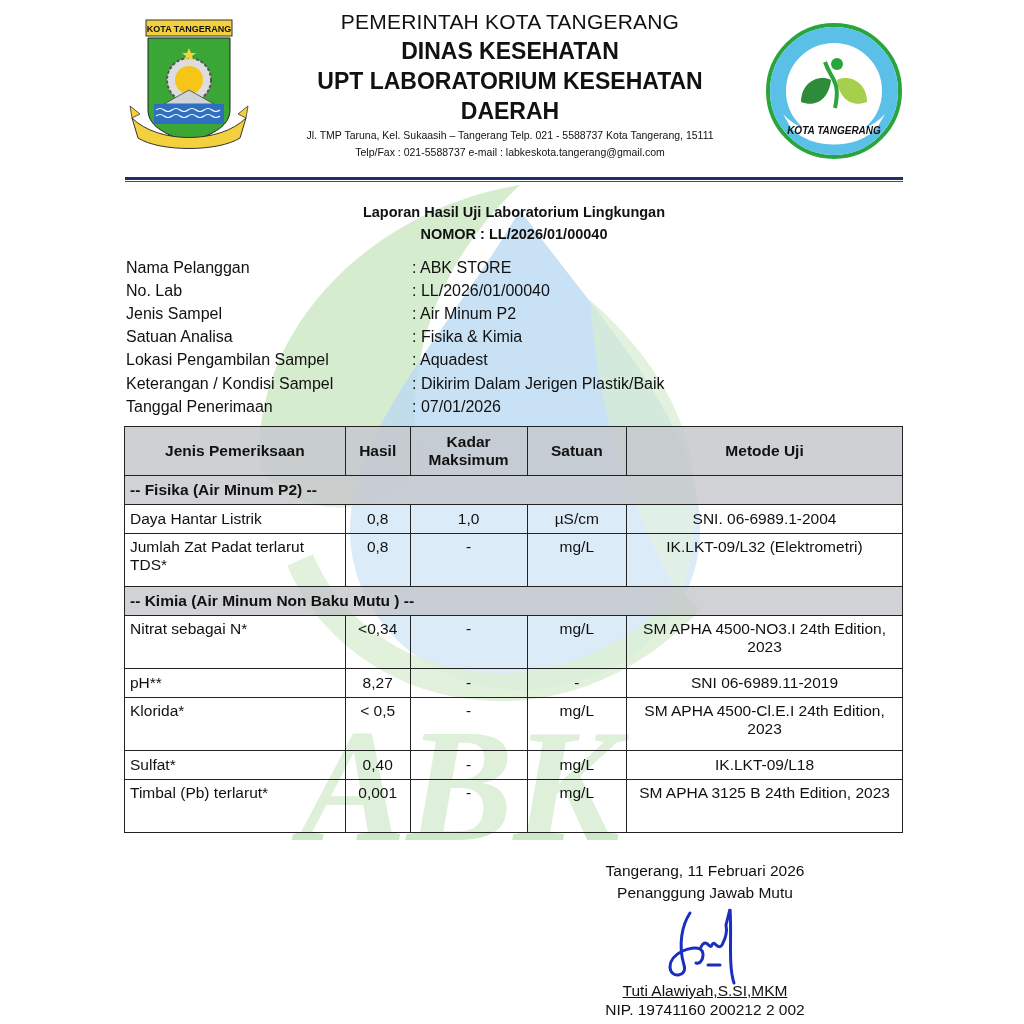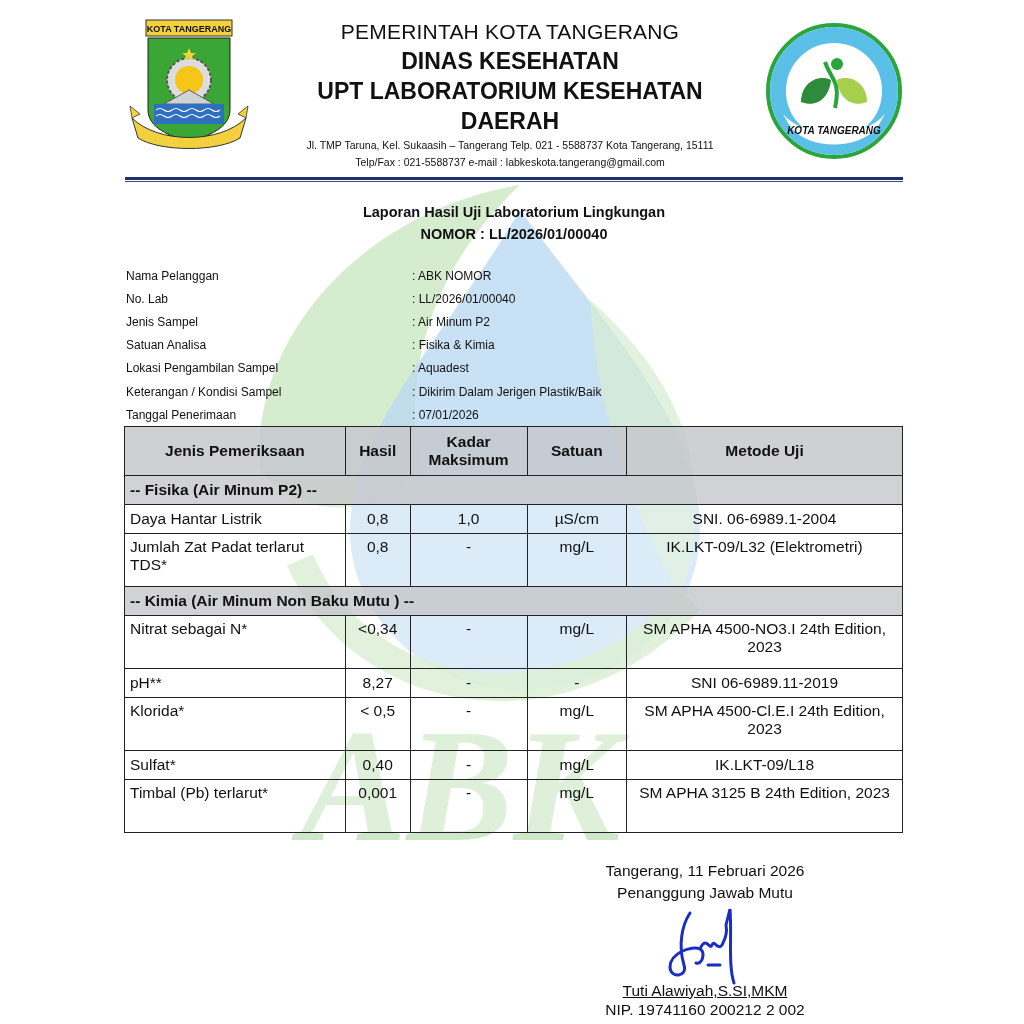--- a/index.html
+++ b/index.html
@@ -6,35 +6,35 @@
   body {
     width: 1024px; height: 1024px; position: relative; overflow: hidden;
     font-family: "Liberation Sans", sans-serif; color: #111;
   }
   .watermark { position: absolute; left: 0; top: 0; width: 1024px; height: 1024px; z-index: 0; pointer-events: none; }
   .page { position: absolute; left: 0; top: 0; width: 844px; height: 1024px; z-index: 1; }
 
   
   .logo-left { position: absolute; left: 128px; top: 18px; width: 122px; height: 135px; }
   .logo-right { position: absolute; left: 765px; top: 22px; width: 138px; height: 138px; }
-  .hdr { position: absolute; left: 250px; top: 18px; width: 520px; text-align: center; }
+  .hdr { position: absolute; left: 250px; top: 8px; width: 520px; text-align: center; }
   .hdr .l1 { font-size: 21px; letter-spacing: 0.2px; line-height: 28px; }
   .hdr .l2 { font-size: 23px; font-weight: bold; line-height: 30px; }
   .hdr .l3 { font-size: 23px; font-weight: bold; line-height: 30px; }
   .hdr .l4 { font-size: 23px; font-weight: bold; line-height: 30px; }
   .hdr .addr { font-size: 10.5px; line-height: 15px; margin-top: 2px; }
   .rule { position: absolute; left: 125px; width: 778px; }
   .rule.r1 { top: 177px; height: 3px; background: #1f2f6a; }
   .rule.r2 { top: 181px; height: 1px; background: #3b4a7e; }
 
   .title { position: absolute; left: 125px; width: 778px; text-align: center; font-weight: bold; font-size: 14.5px; }
   .title.t1 { top: 204px; }
   .title.t2 { top: 226px; }
 
-  .meta { position: absolute; left: 126px; top: 264px; font-size: 12px; }
+  .meta { position: absolute; left: 126px; top: 256px; font-size: 16px; }
   .meta .row { display: flex; height: 23.2px; align-items: center; }
   .meta .k { width: 286px; }
   .meta .v { }
 
   table.res {
     position: absolute; left: 124px; top: 426px; width: 779px;
     border-collapse: collapse; font-size: 15.5px;
   }
   table.res td, table.res th { border: 1px solid #222; padding: 0 5px; }
   table.res th { background: rgba(198,200,205,0.85); font-weight: bold; height: 48px; line-height: 18px; }
@@ -102,21 +102,21 @@
 
   <div class="rule r1"></div>
   <div class="rule r2"></div>
 
   <div class="title t1">Laporan Hasil Uji Laboratorium Lingkungan</div>
   <div class="title t2">NOMOR : LL/2026/01/00040</div>
 
   <div class="meta">
     <div class="row">
         <span class="k">Nama Pelanggan</span>
-        <span class="v">: ABK NOMOR</span>
+        <span class="v">: ABK STORE</span>
       </div>
     <div class="row">
         <span class="k">No. Lab</span>
         <span class="v">: LL/2026/01/00040</span>
       </div>
     <div class="row">
         <span class="k">Jenis Sampel</span>
         <span class="v">: Air Minum P2</span>
       </div>
     <div class="row">

